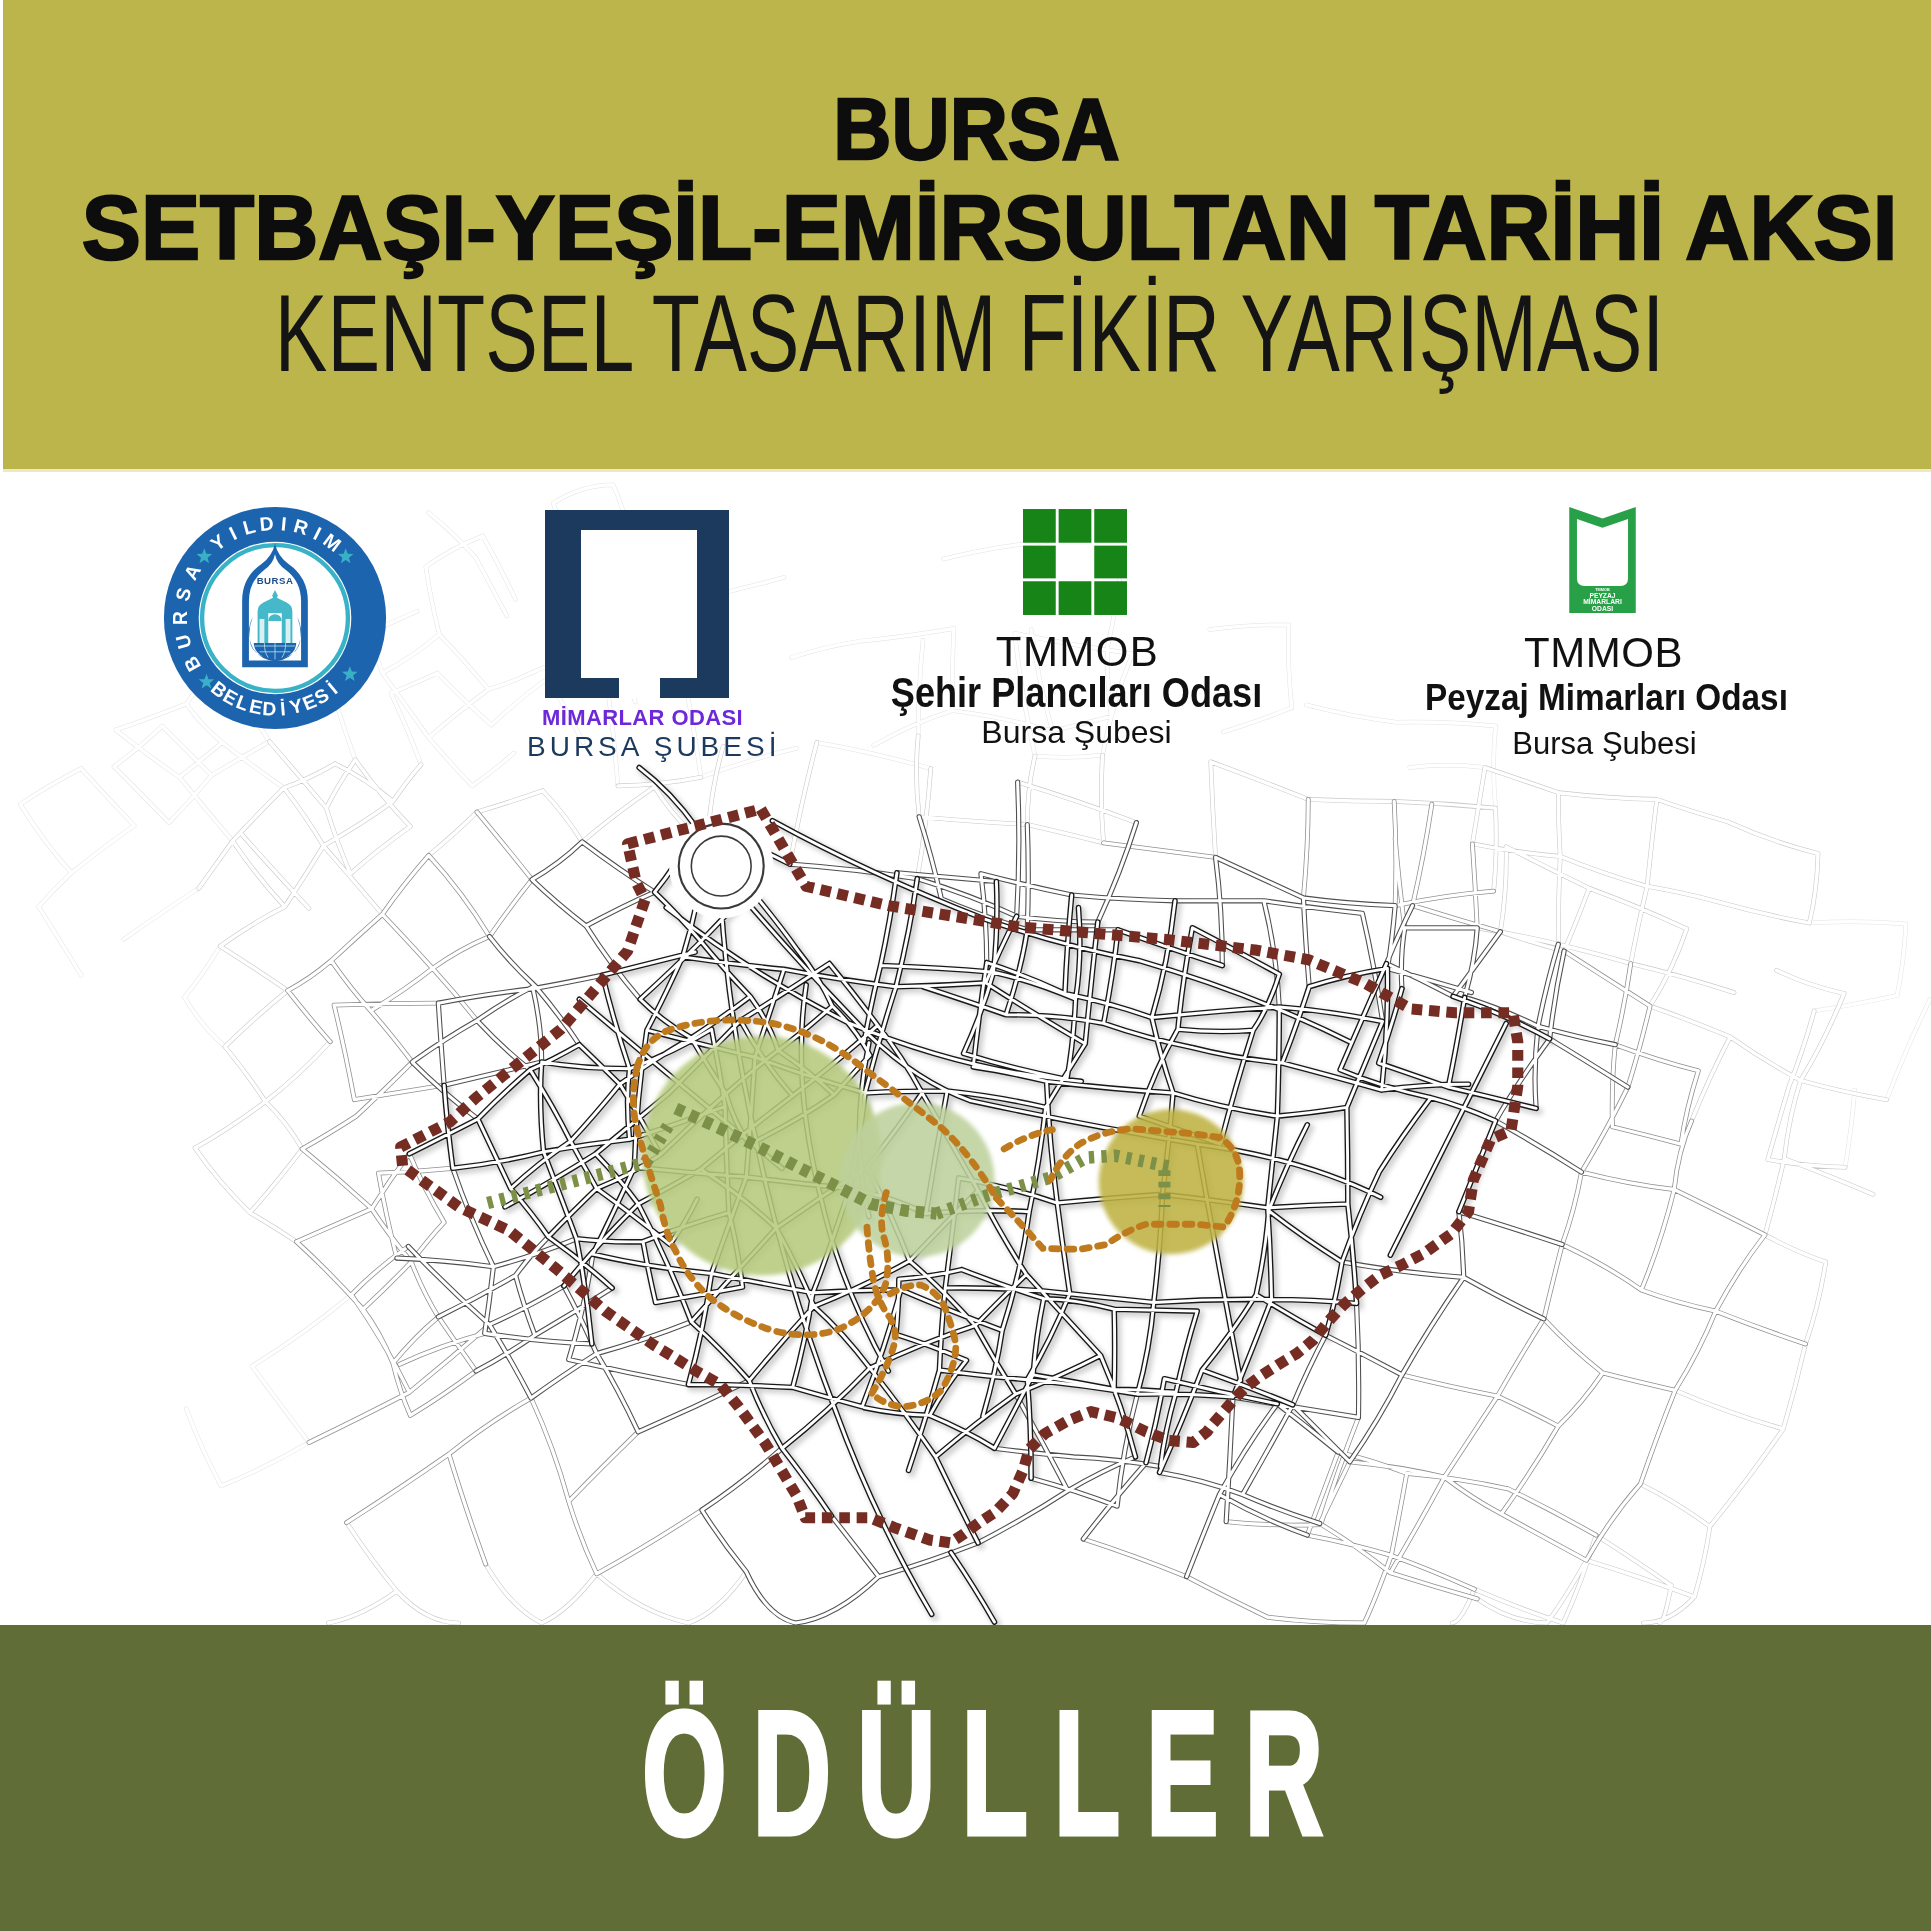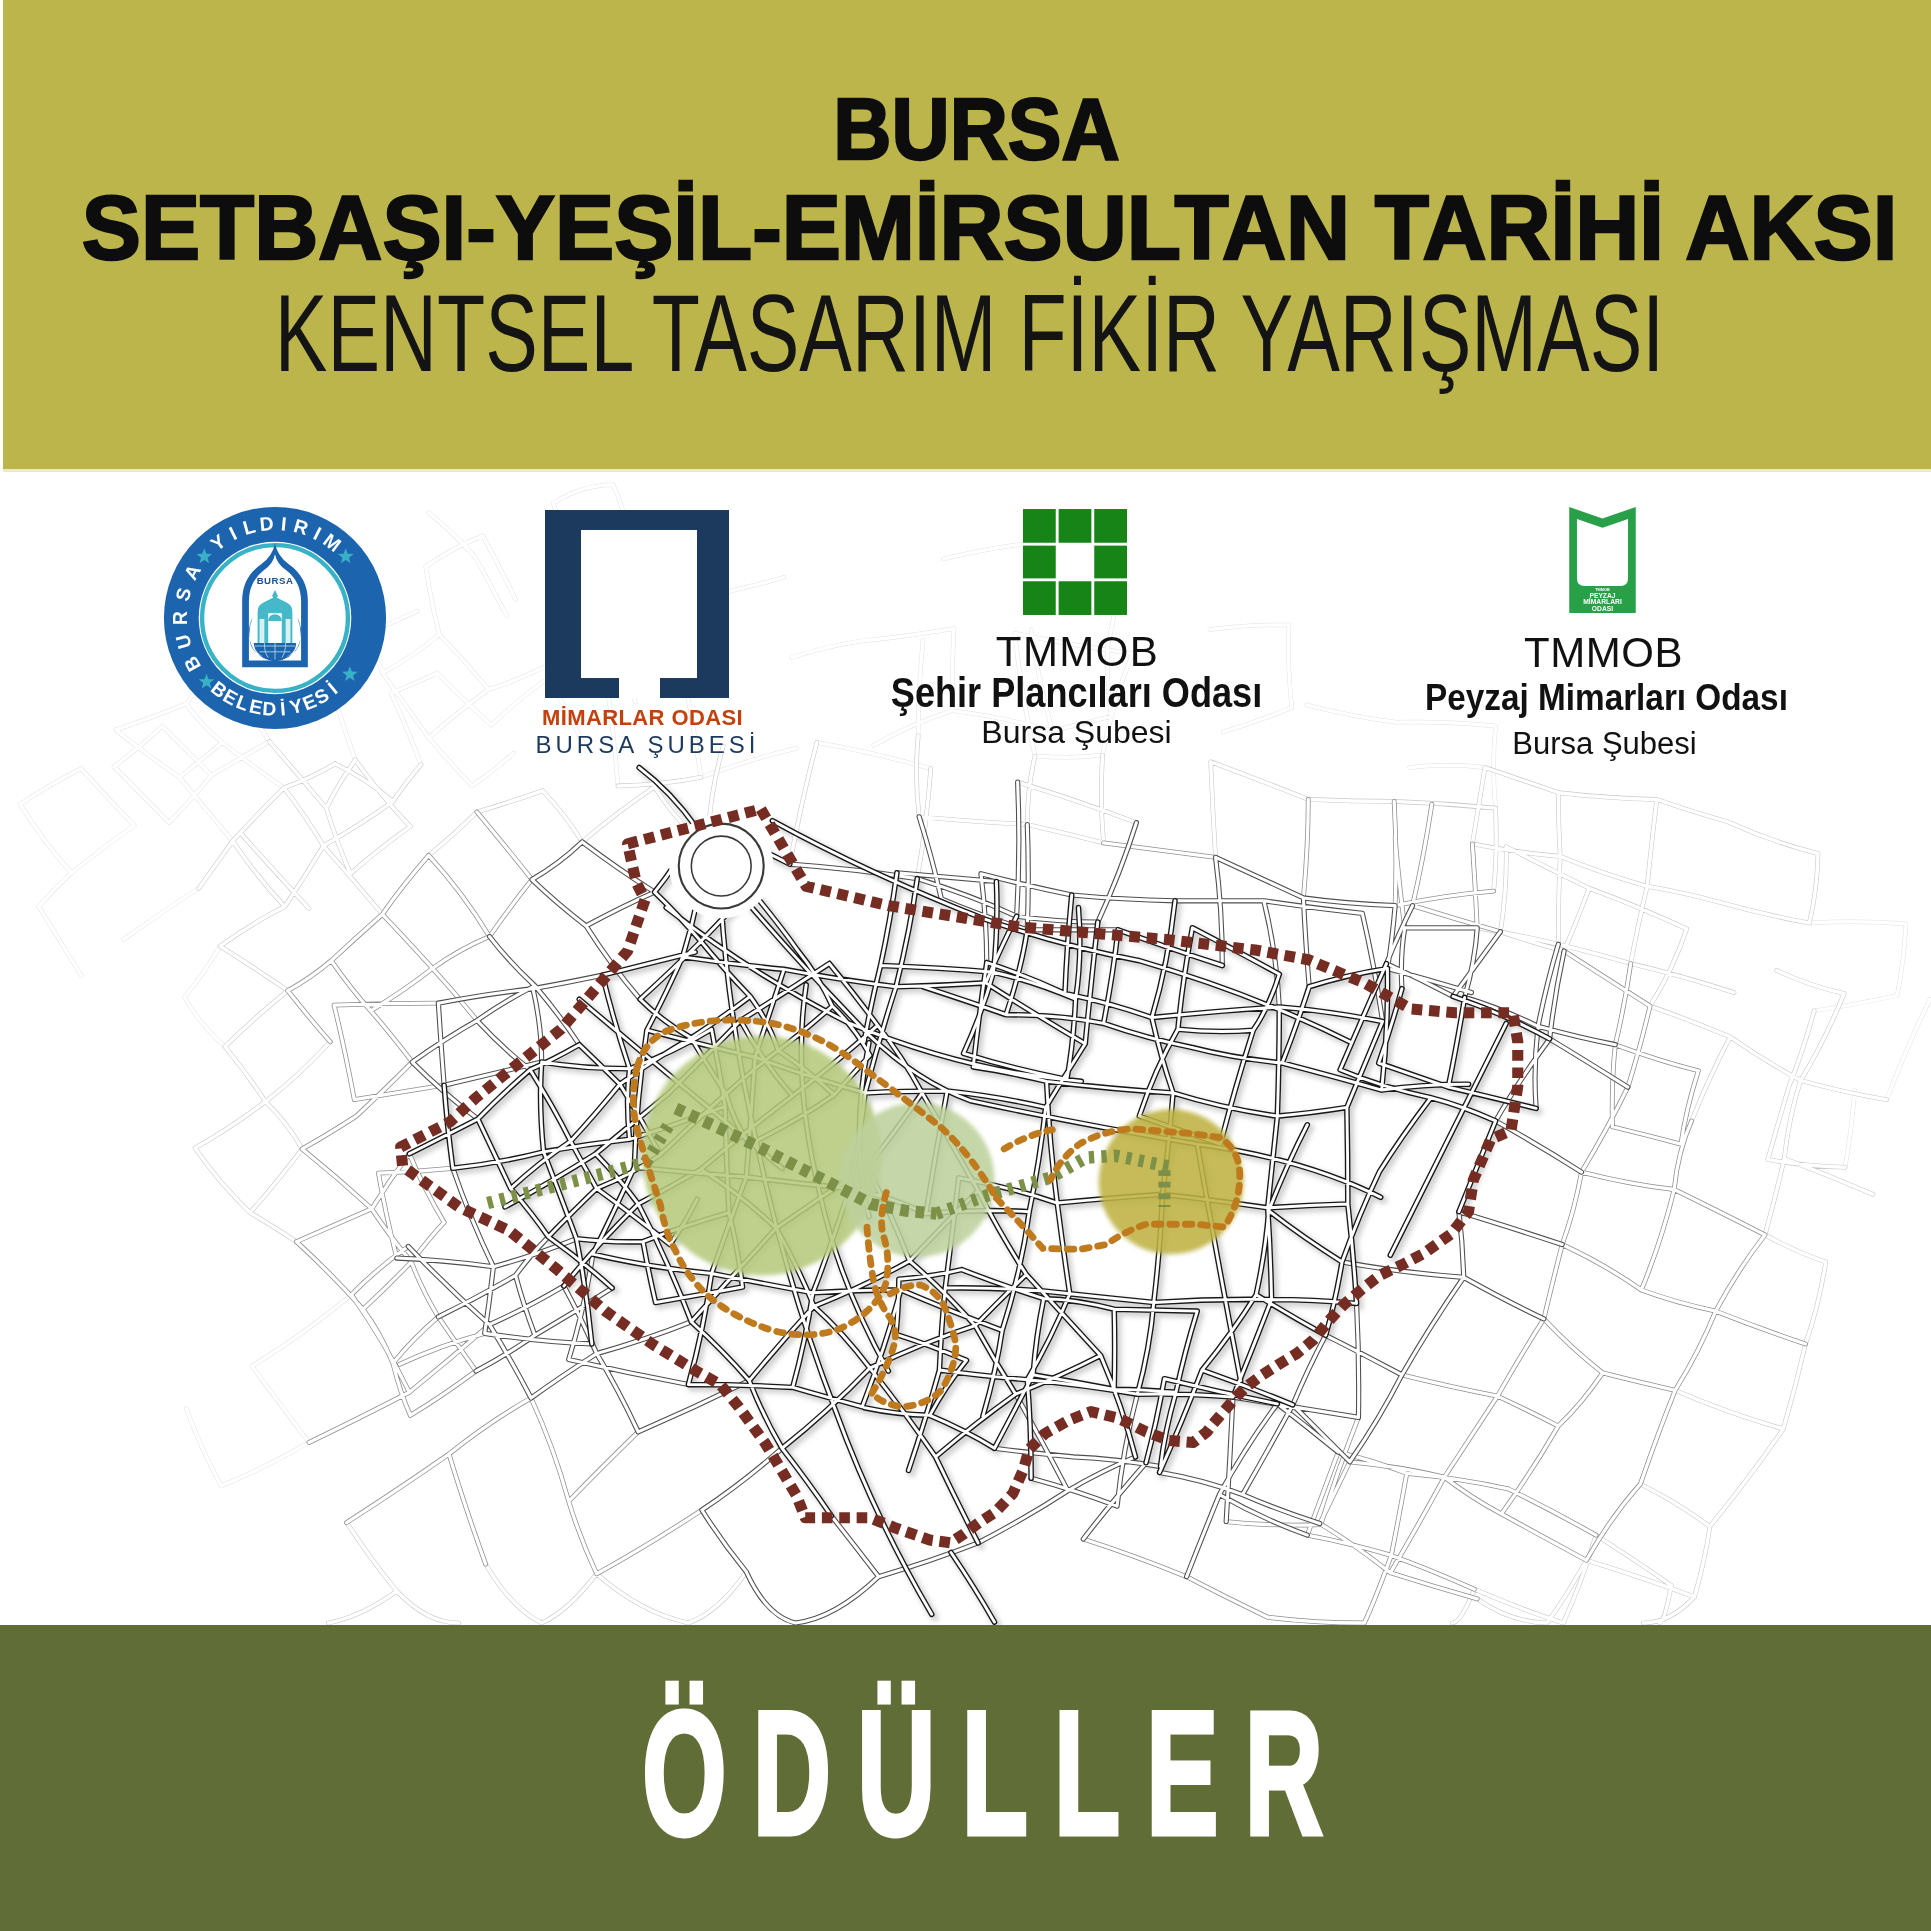--- a/index.html
+++ b/index.html
@@ -131,23 +131,23 @@
       </g>
 </g>
 </svg>
 
 <div class="abs" style="left:545px;top:510px;width:184px;height:188px;background:#1c3a5e"></div>
 
 <div class="abs" style="left:581px;top:530px;width:116px;height:148px;background:#fff"></div>
 
 <div class="abs" style="left:619px;top:676px;width:41px;height:22px;background:#fff"></div>
 
-<div class="abs ctr" style="width:241px;left:522px;top:707px;color:#c2410c;font-weight:bold;font-size:22px;letter-spacing:0.4px">MİMARLAR ODASI</div>
+<div class="abs ctr" style="width:241px;left:522px;top:707px;color:#6d28d9;font-weight:bold;font-size:22px;letter-spacing:0.4px">MİMARLAR ODASI</div>
 
-<div class="abs ctr" style="width:241px;left:527px;top:733px;color:#1c3a5e;font-size:24px;letter-spacing:4px">BURSA ŞUBESİ</div>
+<div class="abs ctr" style="width:241px;left:527px;top:733px;color:#1c3a5e;font-size:28px;letter-spacing:4px">BURSA ŞUBESİ</div>
 
 <svg class="abs" style="left:1023px;top:509px" width="104" height="106" viewBox="0 0 108 110">
 <g fill="#168416">
 <rect x="0" y="0" width="34" height="35"></rect>
       <rect x="37" y="0" width="34" height="35"></rect>
       <rect x="74" y="0" width="34" height="35"></rect>
 <rect x="0" y="38" width="34" height="34"></rect>
       <rect x="74" y="38" width="34" height="34"></rect>
 <rect x="0" y="75" width="34" height="35"></rect>
       <rect x="37" y="75" width="34" height="35"></rect>

